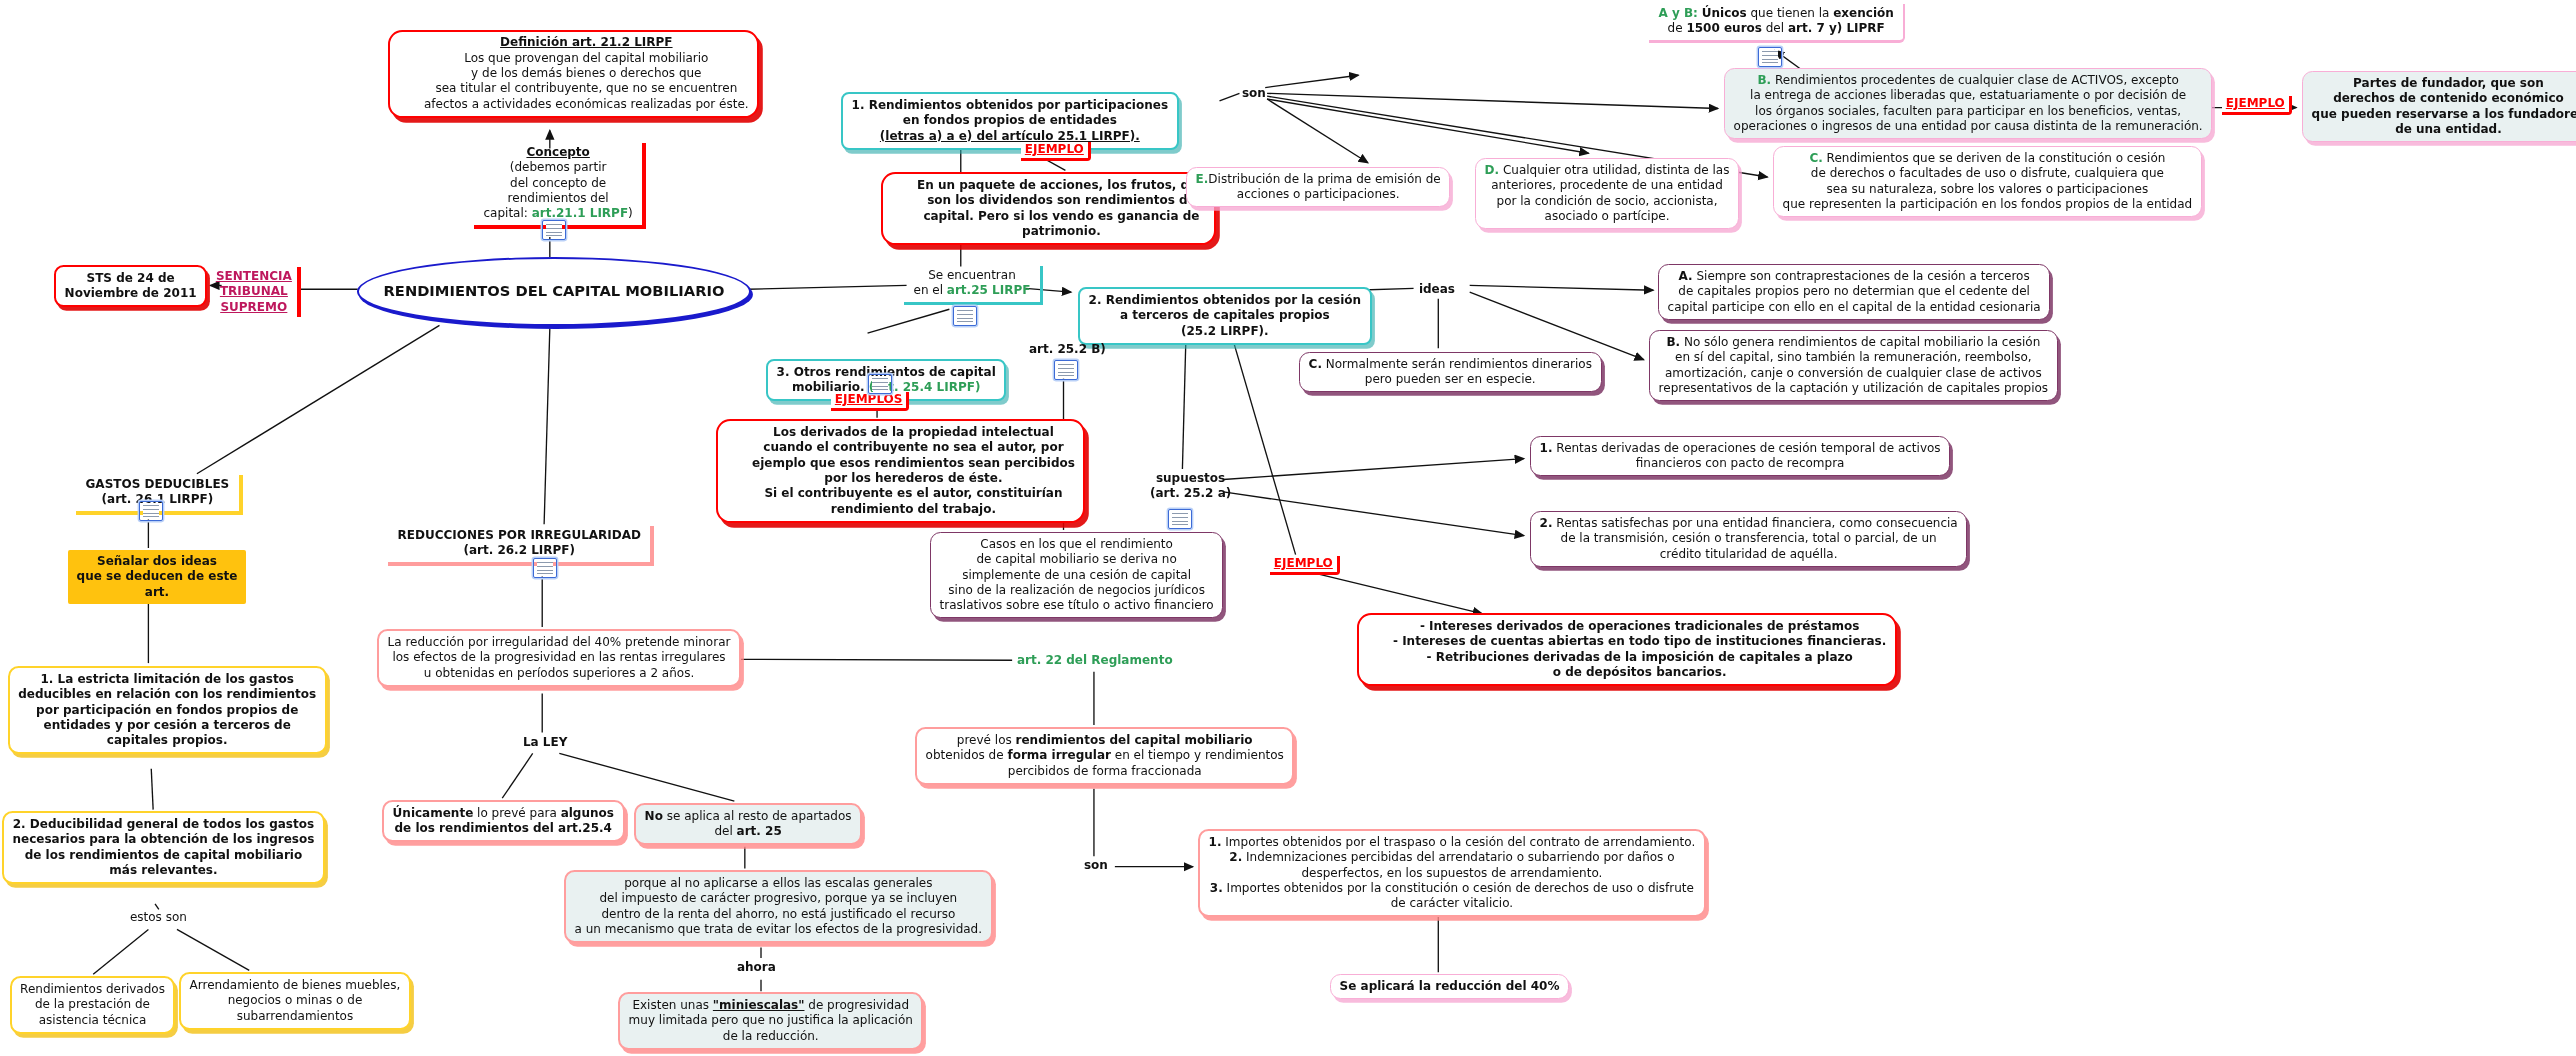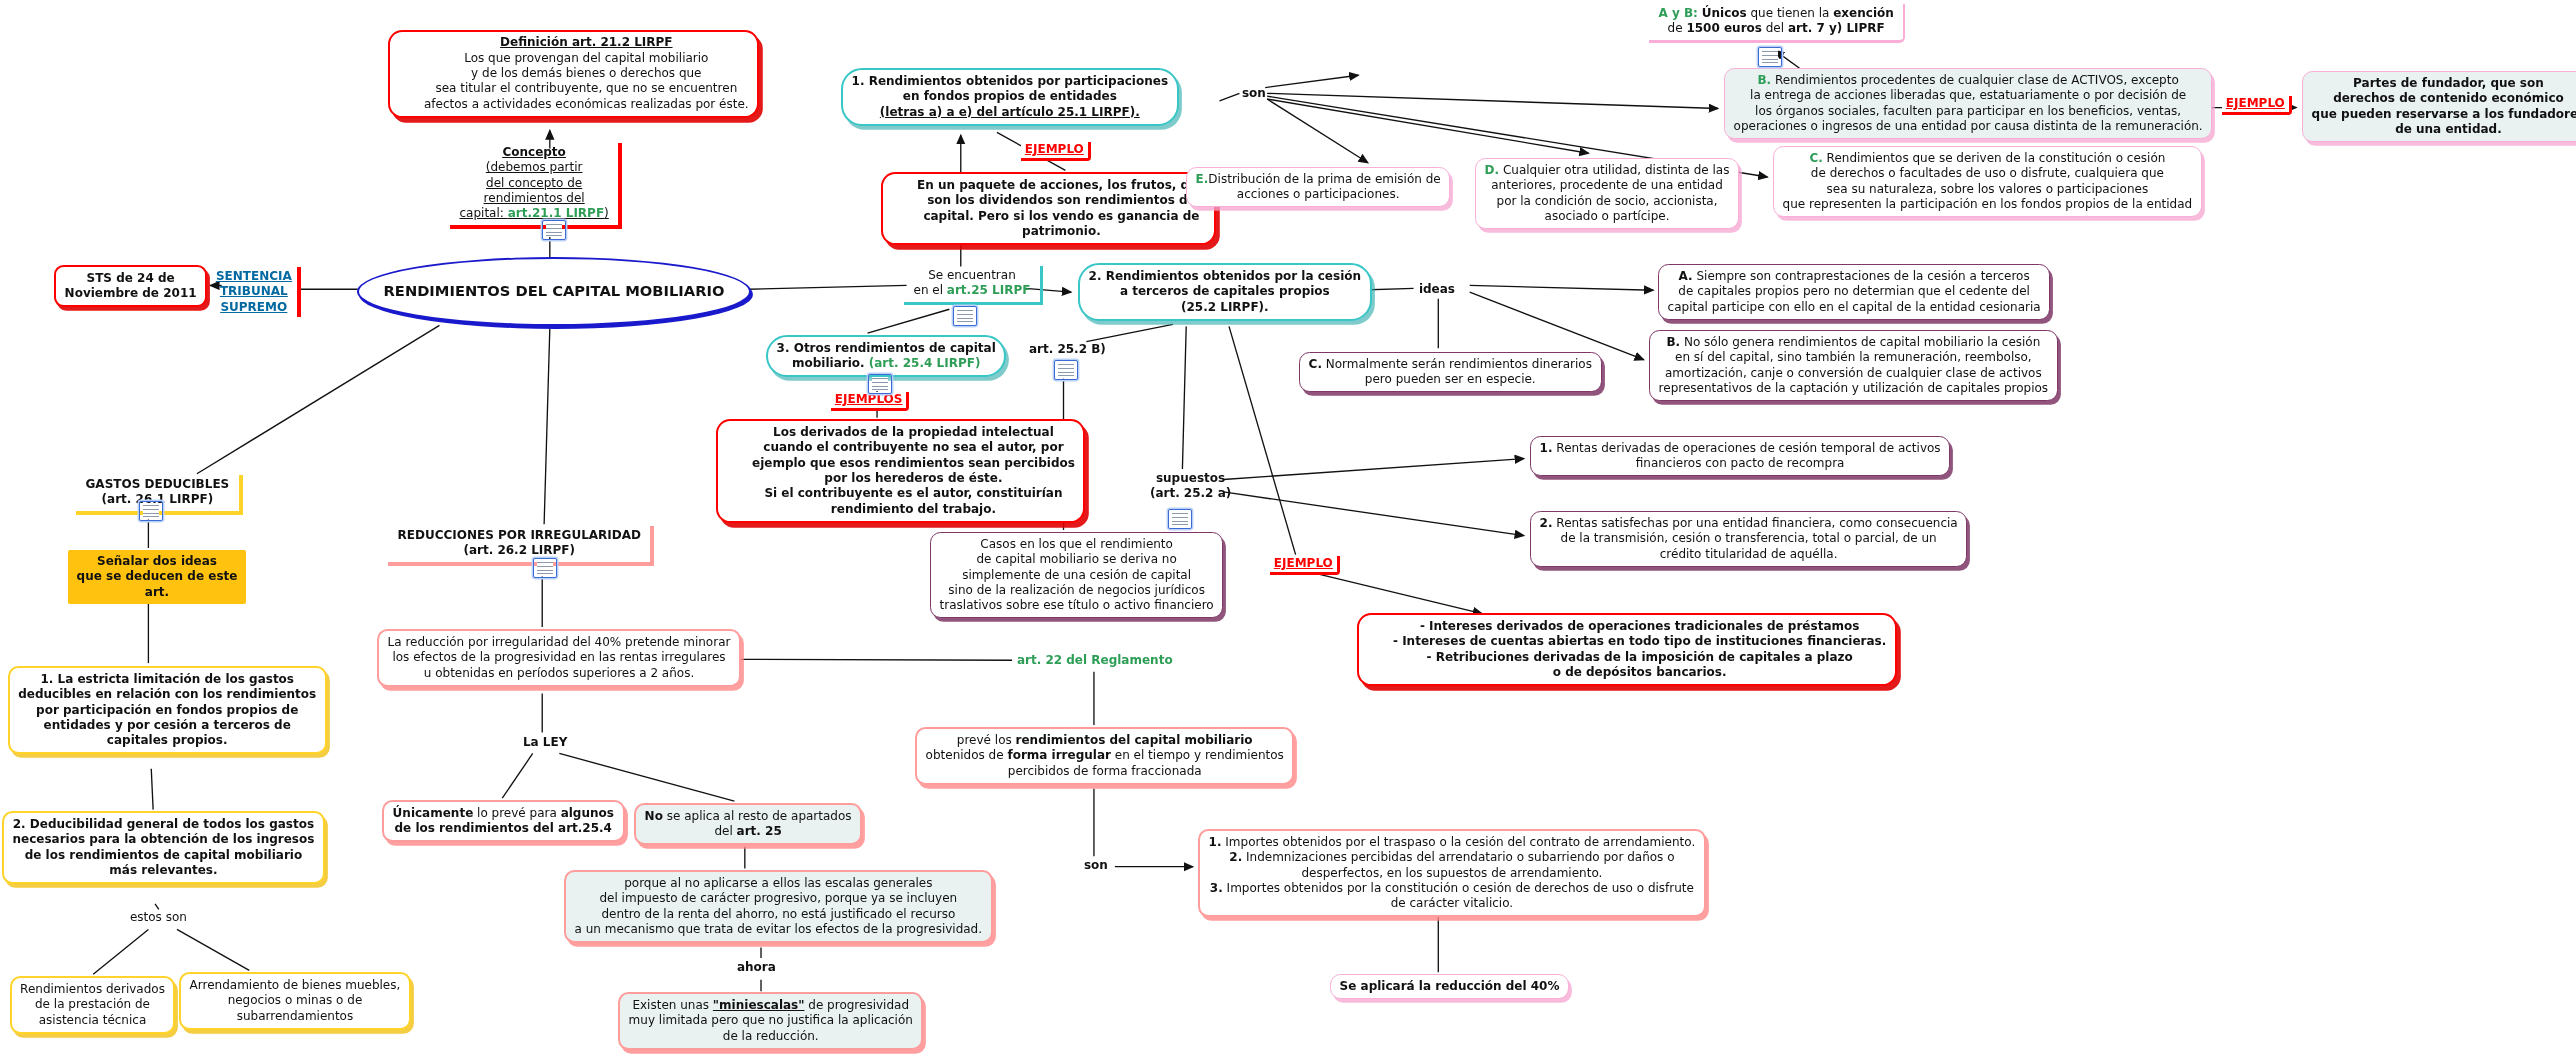--- a/index.html
+++ b/index.html
@@ -4,38 +4,38 @@
 <style>
   html,body{margin:0;padding:0;background:#fff;font-family:"DejaVu Sans","Liberation Sans",sans-serif;}
   .map{position:relative;width:2576px;height:1057px;background:#fff;overflow:hidden;}
   svg.wires{position:absolute;left:0;top:0;z-index:0;}
   .node{position:absolute;z-index:2;text-align:center;font-size:12px;line-height:1.28;color:#111;
         background:#fff;padding:3.8px 8.6px;border-radius:10.5px;white-space:nowrap;}
   .node .ln{white-space:nowrap;}
   .b{font-weight:bold;}
   .u{text-decoration:underline;}
   .green{color:#2e9e57;}
-  .teal{border:2.9px solid #38c6c6;box-shadow:2.9px 3.8px 0 rgba(42,168,168,.6);border-radius:21px;font-weight:bold;}
+  .teal{border:2.9px solid #38c6c6;box-shadow:2.9px 3.8px 0 rgba(42,168,168,.6);border-radius:8px;font-weight:bold;margin-top:24px;}
   .redbox{border:2.9px solid #ff0000;box-shadow:3.8px 4.8px 0 rgba(225,0,0,.9);border-radius:14.3px;font-weight:bold;padding-left:34px;}
   .pink{border:1.9px solid #f8aed6;box-shadow:2.9px 3.8px 0 rgba(246,164,208,.75);}
   .purple{border:1.9px solid #7e3766;box-shadow:2.9px 3.8px 0 rgba(126,55,102,.85);}
   .yellowbox{border:2.9px solid #ffd32a;box-shadow:2.9px 3.8px 0 rgba(242,192,20,.8);}
   .salmon{border:2.4px solid #ff9d9d;box-shadow:2.9px 3.8px 0 rgba(255,135,135,.8);}
   .lightbg{background:#e9f1f1;}
   .fillyellow{background:#ffc20e;border:none;box-shadow:none;border-radius:1.9px;font-weight:bold;}
   .ellipse-main{border:2.9px solid #1a1acc;border-radius:50%;box-shadow:1.9px 2.9px 0 #1a1acc;
         display:flex;align-items:center;justify-content:center;font-weight:bold;font-size:14.7px;padding:0;}
   .plain{background:transparent;padding:1px 2.9px;border-radius:0;}
   .bracket{background:transparent;border-radius:0;padding:1.9px 9.5px 3.8px 9.5px;font-weight:bold;}
   .red-b{border-right:4.8px solid #ff0000;border-bottom:4.8px solid #ff0000;}
   .teal-b{border-right:3.8px solid #38c6c6;border-bottom:3.8px solid #38c6c6;}
   .yellow-b{border-right:4.8px solid #ffd32a;border-bottom:4.8px solid #ffd32a;}
   .salmon-b{border-right:4.8px solid #ff9d9d;border-bottom:4.8px solid #ff9d9d;}
   .pink-b{border-bottom:3.8px solid #f8aed6;border-right:2.9px solid #f8aed6;border-radius:0 0 5.7px 0;}
-  .sentencia{color:#0369a1;font-weight:bold;border-right:4.8px solid #ff0000;padding:1.9px 5.7px 1.9px 1.9px;
+  .sentencia{color:#be185d;font-weight:bold;border-right:4.8px solid #ff0000;padding:1.9px 5.7px 1.9px 1.9px;
         background:transparent;border-radius:0;text-decoration:underline;}
   .red-label{color:#ff0000;font-weight:bold;background:#fff;border-bottom:3.8px solid #ff0000;
         border-right:3.8px solid #ff0000;padding:0 3.8px 1px 3.8px;border-radius:0 0 3.8px 0;text-decoration:underline;}
   .stsbox{border:2.9px solid #ff0000;box-shadow:2.9px 3.8px 0 rgba(225,0,0,.9);border-radius:9.5px;font-weight:bold;}
   .res-icon{position:absolute;z-index:3;width:16px;height:14.3px;background:#fff;border:1px solid #3d6bd6;
         border-radius:1.9px;box-shadow:0 0 0 1.4px #b9d0f7;background-image:repeating-linear-gradient(
         to bottom,transparent 0 2.9px,#8c9aae 2.9px 3.8px);background-clip:content-box;padding:1.9px 2.9px;}
 </style>
 </head>
 <body>
@@ -105,21 +105,21 @@
       <div class="ln"><span class="b">RENDIMIENTOS DEL CAPITAL MOBILIARIO</span></div>
     </div>
 
   <div class="node redbox" style="left:388px;top:29.5px;font-weight:normal;">
       <div class="ln"><span class="b u">Definición art. 21.2 LIRPF</span></div>
       <div class="ln"><span>Los que provengan del capital mobiliario</span></div>
       <div class="ln"><span>y de los demás bienes o derechos que</span></div>
       <div class="ln"><span>sea titular el contribuyente, que no se encuentren</span></div>
       <div class="ln"><span>afectos a actividades económicas realizadas por éste.</span></div>
     </div>
-  <div class="node bracket red-b" style="left:450px;top:143px;font-weight:normal;text-decoration:underline;">
+  <div class="node bracket red-b" style="left:474px;top:143px;font-weight:normal;">
       <div class="ln"><span class="b u">Concepto</span></div>
       <div class="ln"><span>(debemos partir</span></div>
       <div class="ln"><span>del concepto de</span></div>
       <div class="ln"><span>rendimientos del</span></div>
       <div class="ln"><span>capital: </span><span class="b green">art.21.1 LIRPF</span><span>)</span></div>
     </div>
   <span class="res-icon" style="left:542px;top:220px;"></span>
   <div class="node stsbox" style="left:54px;top:265px;">
       <div class="ln"><span class="b">STS de 24 de</span></div>
       <div class="ln"><span class="b">Noviembre de 2011</span></div>

